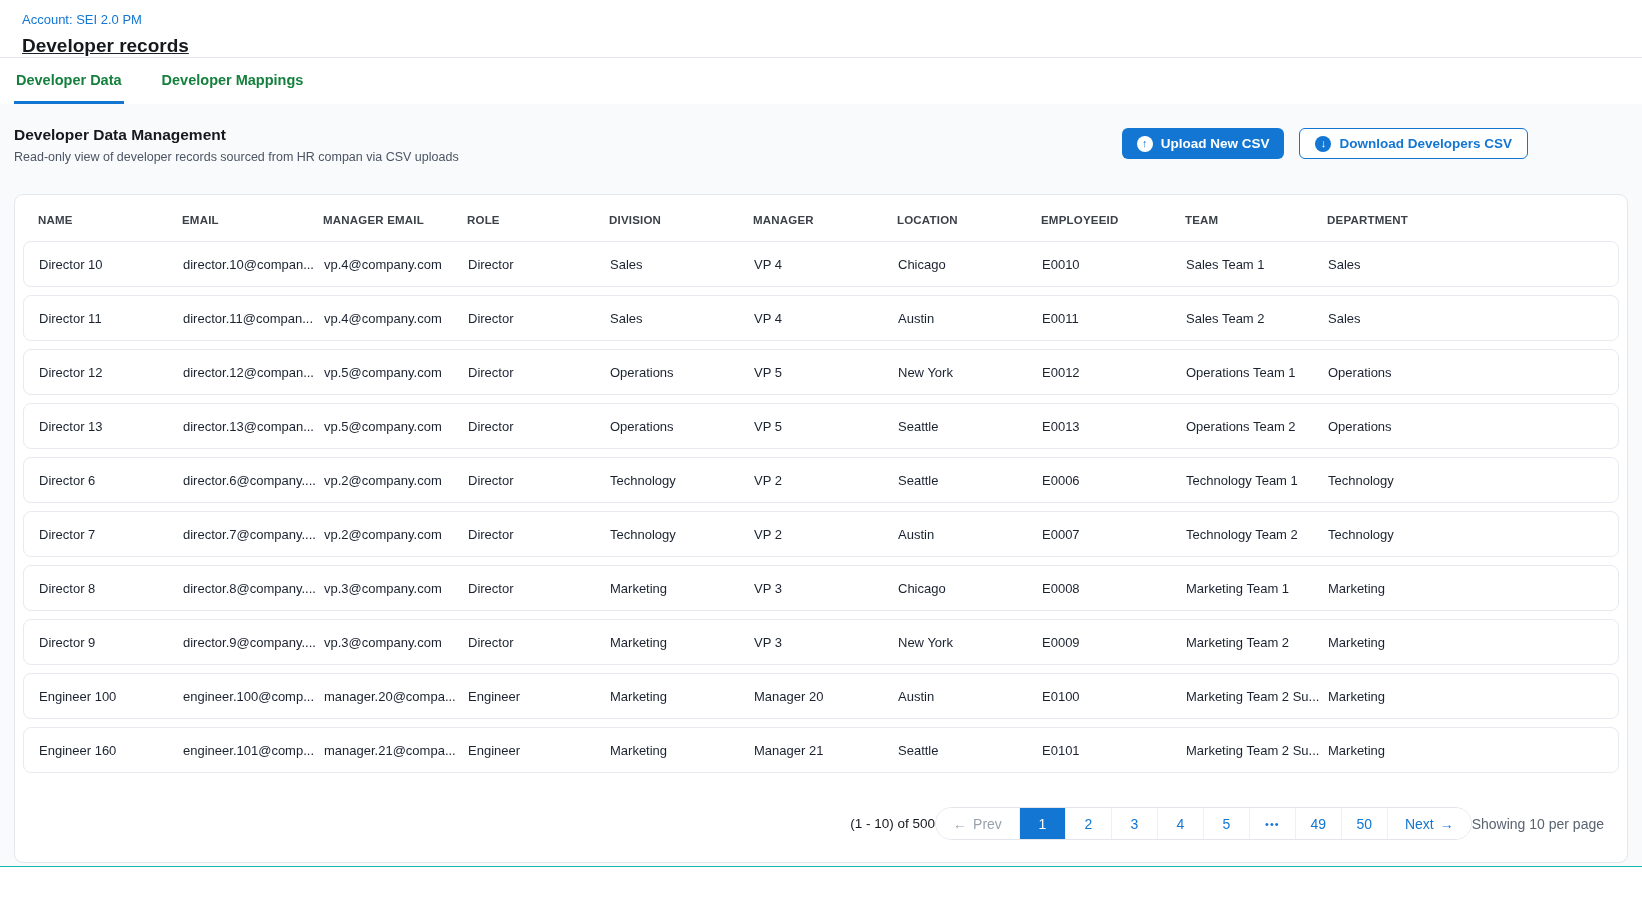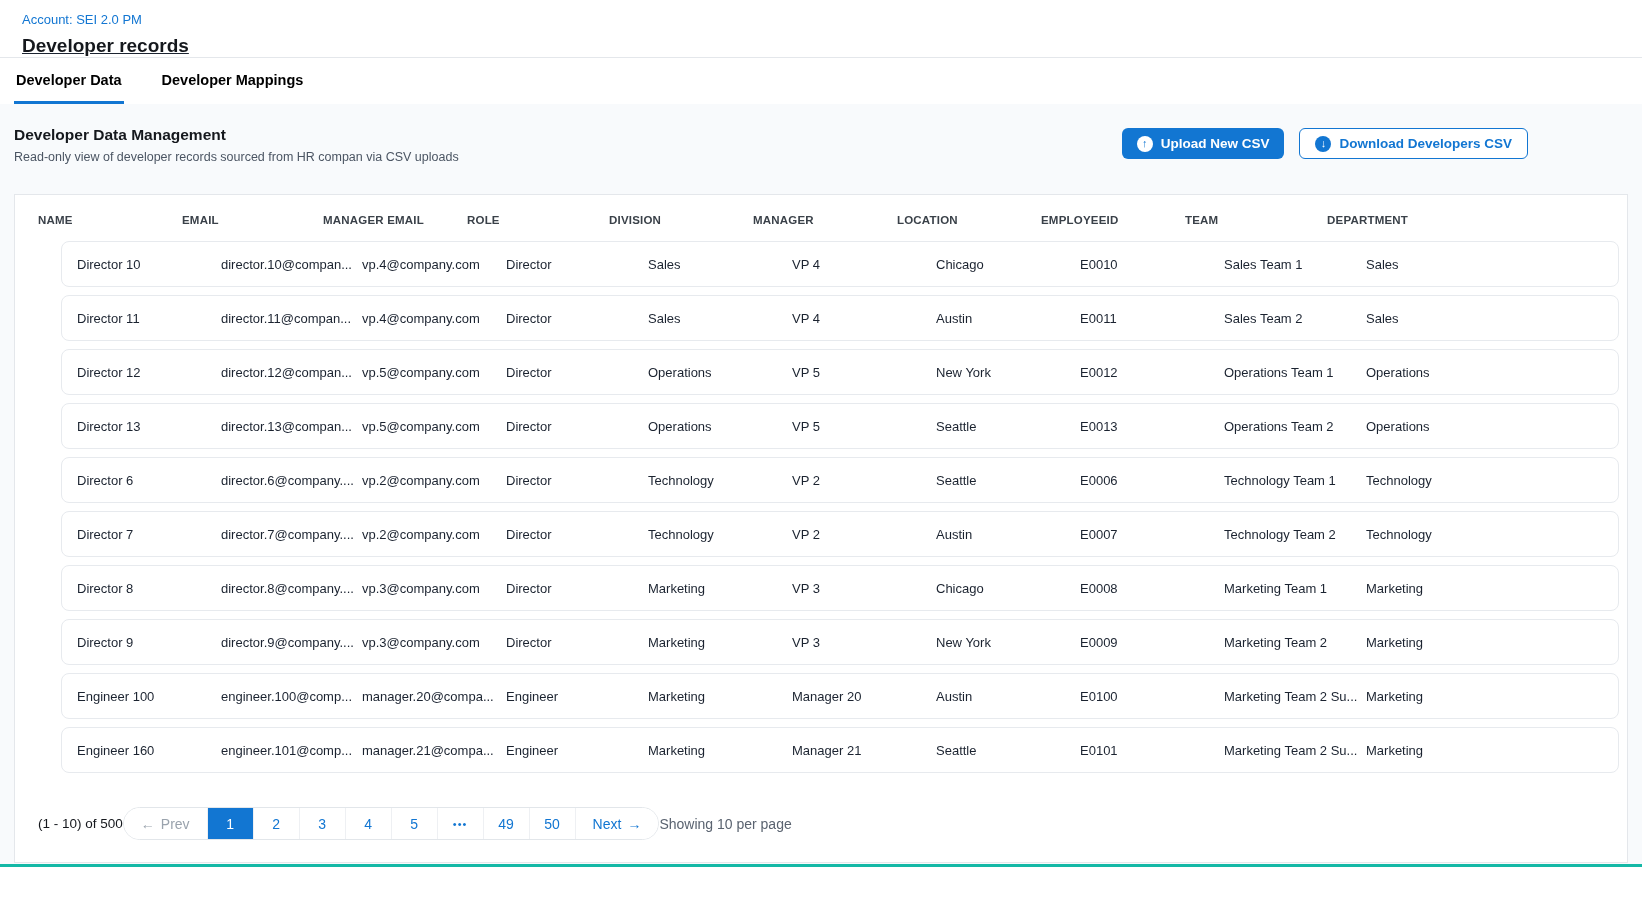--- a/index.html
+++ b/index.html
@@ -7,58 +7,58 @@
               font-family:"Liberation Sans","DejaVu Sans",sans-serif; color:#1b2330; }
 
   
   .top-header { padding:10px 22px 0; background:#fff;text-decoration:underline; }
   .account-link { display:inline-block; font-size:13px; color:var(--accent,#1276d2); cursor:pointer; }
   .page-title { font-size:19px; font-weight:700; color:#15181d; margin-top:7px; margin-bottom:0; }
 
   
   .tab-bar { border-top:1px solid #e4e7eb; background:#fff; display:flex; gap:36px;
              padding:0 14px; height:47px; }
-  .tab { display:flex; align-items:center; font-size:14.5px; font-weight:700; color:#000000;
+  .tab { display:flex; align-items:center; font-size:14.5px; font-weight:700; color:#15803d;
          border-bottom:3px solid transparent; padding:0 2px; cursor:pointer; }
   .tab.active { border-bottom-color:var(--accent,#1276d2); }
 
   
-  .content { background:#f8fafc; border-bottom:3px solid #14b8a6; padding:22px 14px 12px;
+  .content { background:#f8fafc; border-bottom:1px solid #14b8a6; padding:22px 14px 12px;
              height:763px; }
 
   .section-row { display:flex; justify-content:space-between; align-items:flex-start;
                  margin-bottom:30px; padding:0 100px 0 0; }
   .section-title { font-size:15.5px; font-weight:700; color:#15181d; }
   .section-subtitle { font-size:12.5px; color:#4b5563; margin-top:6px; }
 
   .btn-group { display:flex; gap:15px; margin-top:2px; }
   .btn { height:31px; border:none; border-radius:6px; display:flex; align-items:center; gap:8px;
          padding:0 15px; font-size:13.5px; font-weight:700; cursor:pointer;
          font-family:"Liberation Sans","DejaVu Sans",sans-serif; }
   .btn-primary { background:var(--accent,#1276d2); color:#fff; }
   .btn-outline { background:#fff; color:var(--accent,#1276d2); border:1.5px solid var(--accent,#1276d2); }
   .circle-icon { width:16px; height:16px; border-radius:50%; display:flex; align-items:center;
                  justify-content:center; font-size:11px; font-weight:700; line-height:1; }
   .circle-icon.up { background:#fff; color:var(--accent,#1276d2); }
   .circle-icon.down { background:var(--accent,#1276d2); color:#fff; }
 
   
-  .table-card { background:#fff; border:1px solid #e4e7eb; border-radius:0; }
+  .table-card { background:#fff; border:1px solid #e4e7eb; border-radius:9px; }
   .grid-cols { display:grid;
     grid-template-columns:144px 141px 144px 142px 144px 144px 144px 144px 142px 1fr;
     align-items:center; }
   .thead { padding:19px 23px 15px; }
   .th { font-size:11.5px; font-weight:600; color:#3a4149; letter-spacing:.2px; white-space:nowrap; }
   .rows { display:flex; flex-direction:column; gap:8px; padding:0 8px; }
   .row-card { border:1px solid #e7eaee; border-radius:8px; background:#fff; height:46px;
-              padding:0 15px;margin-left:38px; }
+              padding:0 15px; }
   .td { font-size:13px; color:#1b2330; white-space:nowrap; overflow:hidden; }
 
   
-  .tfoot { display:flex; align-items:center; justify-content:flex-start; padding:34px 23px 22px; }
+  .tfoot { display:flex; align-items:center; justify-content:flex-end; padding:34px 23px 22px; }
   .range-label { font-size:13.5px; color:#15181d; }
   .per-page { font-size:14px; color:#5a6370; }
   .pagination { display:flex; align-items:stretch; height:33px; background:#fff;
                 border:1px solid #e2e6ea; border-radius:17px; overflow:hidden; }
   .page-item { min-width:46px; display:flex; align-items:center; justify-content:center; gap:6px;
                font-size:14px; color:var(--accent,#1276d2); cursor:pointer;
                border-left:1px solid #eef0f3; padding:0 8px; background:#fff; }
   .page-item:first-child { border-left:none; }
   .page-item.prev { color:#9aa3ad; padding:0 17px; cursor:default; }
   .page-item.next { padding:0 17px; }

